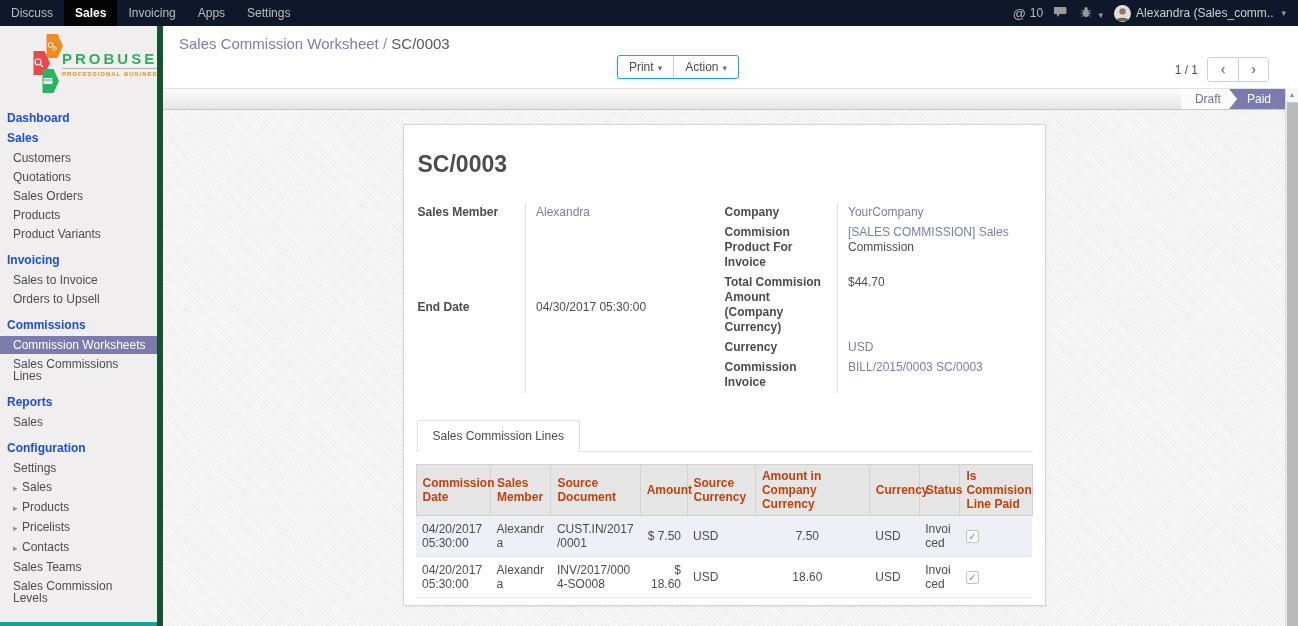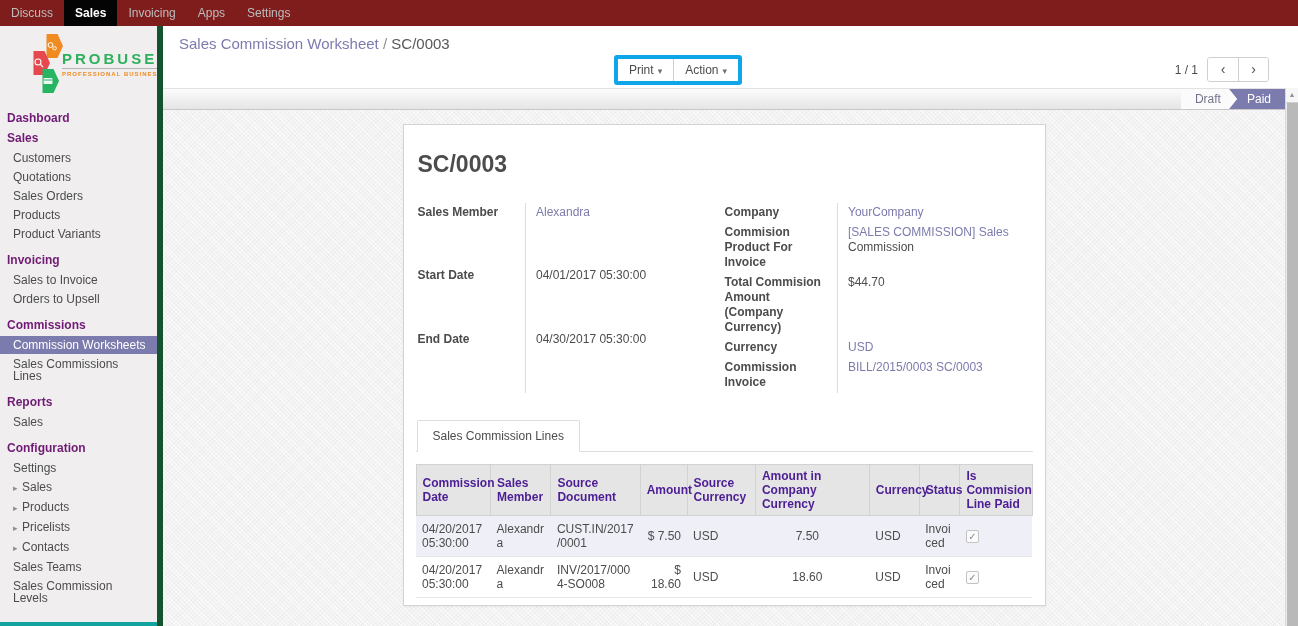--- a/index.html
+++ b/index.html
@@ -1,20 +1,20 @@
 <!DOCTYPE html>
 <html><head>
 <meta charset="utf-8">
 <style>
   * { margin:0; padding:0; box-sizing:border-box; }
   html,body { width:1298px; height:626px; overflow:hidden;
     font-family:"Liberation Sans", sans-serif; font-size:12px; color:#4c4c4c; background:#f4f3f3; }
 
   
-  .topbar { height:26px; background:#7f1d1d; display:flex; align-items:stretch;flex-direction:column; }
+  .topbar { height:26px; background:#0f172a; display:flex; align-items:stretch; }
   .tb-menu { display:flex; }
   .tb-item { line-height:26px; padding:0 11px; color:#bdbdbd; font-size:12px; cursor:pointer; }
   .tb-item.active { background:#040404; color:#fff; font-weight:bold; }
   .tb-right { margin-left:auto; display:flex; align-items:center; gap:11px; padding-right:12px; color:#b9b9b9; }
   .tb-mention { display:flex; align-items:center; gap:4px; font-size:12px; }
   .tb-at { font-size:13px; }
   .tb-caret { font-size:9px; color:#9a9a9a; margin-left:3px; }
   .avatar { width:17px; height:17px; border-radius:50%; overflow:hidden; display:inline-block; vertical-align:middle; }
   .tb-user { display:flex; align-items:center; gap:5px; color:#cfcfcf; }
 
@@ -25,37 +25,37 @@
   .sidebar { width:163px; min-width:163px; background:#f0eeef; border-right:6px solid #14532d; position:relative; overflow:hidden; }
   .logo { position:relative; width:150px; height:60px; margin:8px 0 14px 14px; }
   .hex { position:absolute; clip-path:polygon(25% 0,75% 0,100% 50%,75% 100%,25% 100%); display:flex; align-items:center; justify-content:center; }
   .hex-orange { left:27px; top:0; width:22px; height:24px; background:#f08b21; }
   .hex-red { left:14px; top:17px; width:22px; height:24px; background:#e5484d; }
   .hex-green { left:23px; top:35px; width:22px; height:24px; background:#27b463; }
   .logo-text { position:absolute; left:48px; top:16px; }
   .logo-title { font-size:15px; font-weight:bold; letter-spacing:3px; color:#2eb05c; border-bottom:1px solid #b5b5b5; padding-bottom:1px; }
   .logo-sub { font-size:6px; font-weight:bold; letter-spacing:1px; color:#f08b21; margin-top:2px; }
 
-  .side-title { color:#701a75; font-weight:bold; padding:3px 8px 3px 7px; margin-top:7px; cursor:pointer; }
+  .side-title { color:#1d4ed8; font-weight:bold; padding:3px 8px 3px 7px; margin-top:7px; cursor:pointer; }
   .side-item { padding:3px 8px 3px 13px; color:#4c4c4c; cursor:pointer; position:relative; line-height:12px; margin:1px 0; }
   .side-item.active { background:#7c7bad; color:#fff; }
   .side-item .exp { display:inline-block; width:9px; color:#8f8f8f; font-size:9px; margin-left:-9px; }
   .side-item.has-exp { padding-left:22px; }
   .side-accent { position:absolute; left:0; bottom:0; width:163px; height:4px; background:#12a39e; }
 
   
   .main { flex:1; position:relative; display:flex; flex-direction:column; background:#f4f3f3; }
 
   .control-panel { height:62px; background:#fff; position:relative; padding:9px 16px 0; }
   .breadcrumb { font-size:15px; }
   .bc-parent { color:#7c7bad; cursor:pointer; }
   .bc-sep { color:#8f8f8f; }
   .bc-current { color:#585858; }
   .cp-buttons { position:absolute; top:29px; left:0; right:13px; display:flex; justify-content:center; transform:translateX(-46px); }
-  .btn-group { display:inline-flex; border:4px solid #0ea5e9; border-radius:3px; background:#ef4444; overflow:hidden; }
+  .btn-group { display:inline-flex; border:1px solid #0ea5e9; border-radius:3px; background:#ef4444; overflow:hidden; }
   .btn { padding:4px 11px; font-size:12px; color:#4c4c4c; background:#fff; border:none; cursor:pointer; font-family:inherit; }
   .btn + .btn { border-left:1px solid #cfcfcf; }
   .btn .caret { font-size:9px; color:#6f6f6f; margin-left:4px; }
   .pager { position:absolute; top:31px; right:29px; display:flex; align-items:center; gap:9px; }
   .pager-counter { font-size:12px; color:#4c4c4c; }
   .pager-btns { display:inline-flex; border:1px solid #cfcfcf; border-radius:3px; overflow:hidden; background:#fff; }
   .pager-btn { width:30px; height:23px; background:#fff; border:none; font-size:14px; color:#4c4c4c; cursor:pointer; line-height:21px; }
   .pager-btn + .pager-btn { border-left:1px solid #cfcfcf; }
 
   .status-strip { height:22px; background:linear-gradient(#fcfcfc,#e5e5e5); border-top:1px solid #e2e2e2; border-bottom:1px solid #c8c8c8; display:flex; justify-content:flex-end; padding-right:13px; }
@@ -94,21 +94,21 @@
   .cb { display:inline-block; width:13px; height:13px; background:#fbfbfb; border:1px solid #c3c3c3; border-radius:2px; text-align:center; vertical-align:middle; }
   .cb i { font-style:normal; font-size:10px; line-height:11px; color:#8a8a8a; display:block; }
 
   
   .tabs { margin-top:27px; border-bottom:1px solid #ddd; padding-left:1px; }
   .tab { display:inline-block; background:#fff; border:1px solid #ddd; border-bottom:1px solid #fff; margin-bottom:-1px;
     border-radius:2px 2px 0 0; padding:8px 15px; color:#4c4c4c; cursor:pointer; }
 
   
   table.lines { width:100%; border-collapse:collapse; margin-top:12px; font-size:12px; table-layout:fixed; }
-  .lines th { background:#e5e5e5; border:1px solid #d2d2d2; font-weight:bold; color:#4c1d95; text-align:left;
+  .lines th { background:#e5e5e5; border:1px solid #d2d2d2; font-weight:bold; color:#c2410c; text-align:left;
     padding:4px 6px; vertical-align:middle; line-height:14px; height:44px; }
   .lines td { padding:6px 6px; vertical-align:middle; line-height:14px; border-top:1px solid #e6e6e6; overflow-wrap:break-word; }
   .lines tbody tr:nth-child(odd) td { background:#efeff7; }
   .lines tbody tr:last-child td { border-bottom:1px solid #e6e6e6; }
   .c-amount, .c-acc { text-align:right; }
   .c-acc { padding-right:16px !important;text-align:center; }
 </style>
 </head>
 <body>
 
@@ -241,24 +241,20 @@
 
     <div class="content">
       <div class="sheet">
         <div class="sheet-title">SC/0003</div>
 
         <div class="field-groups">
           <div class="fgroup fgroup-left">
             <div class="frow">
               <div class="flabel">Sales Member</div>
               <div class="fvalue"><span class="link">Alexandra</span></div>
-            </div>
-            <div class="frow">
-              <div class="flabel">Start Date</div>
-              <div class="fvalue">04/01/2017 05:30:00</div>
             </div>
             <div class="frow">
               <div class="flabel">End Date</div>
               <div class="fvalue">04/30/2017 05:30:00</div>
             </div>
           </div>
 
           <div class="fgroup fgroup-right">
             <div class="frow">
               <div class="flabel">Company</div>

